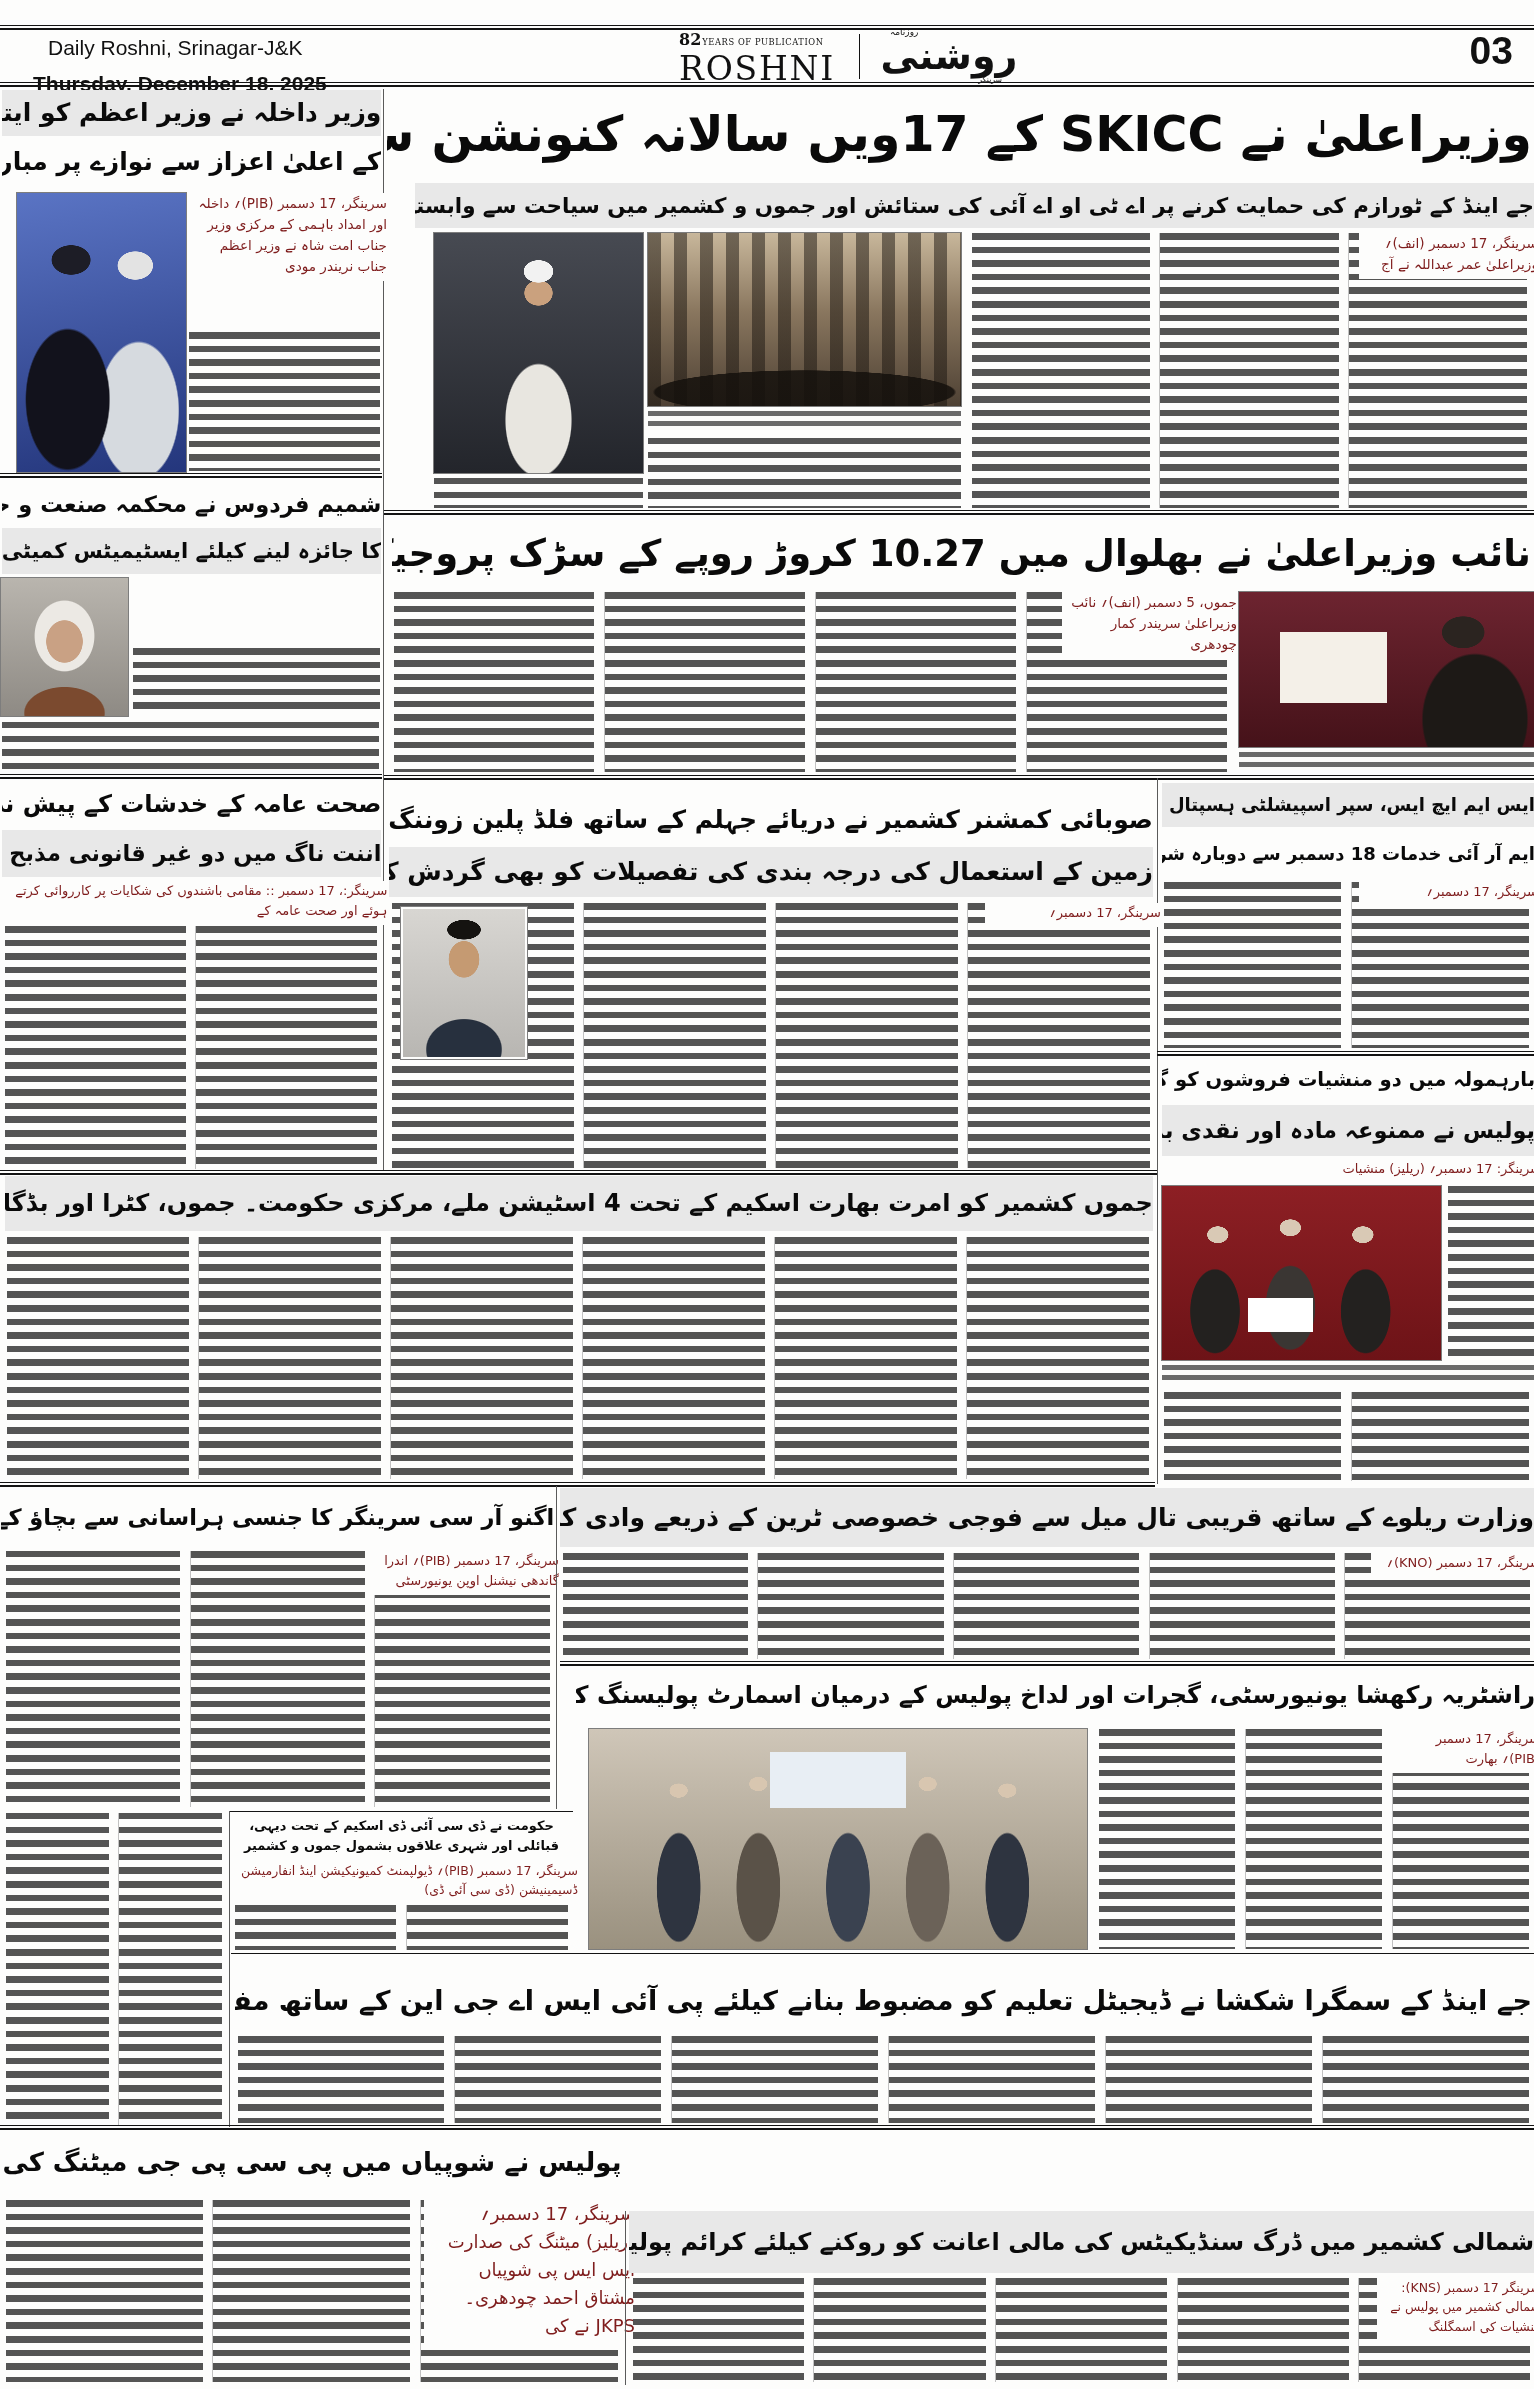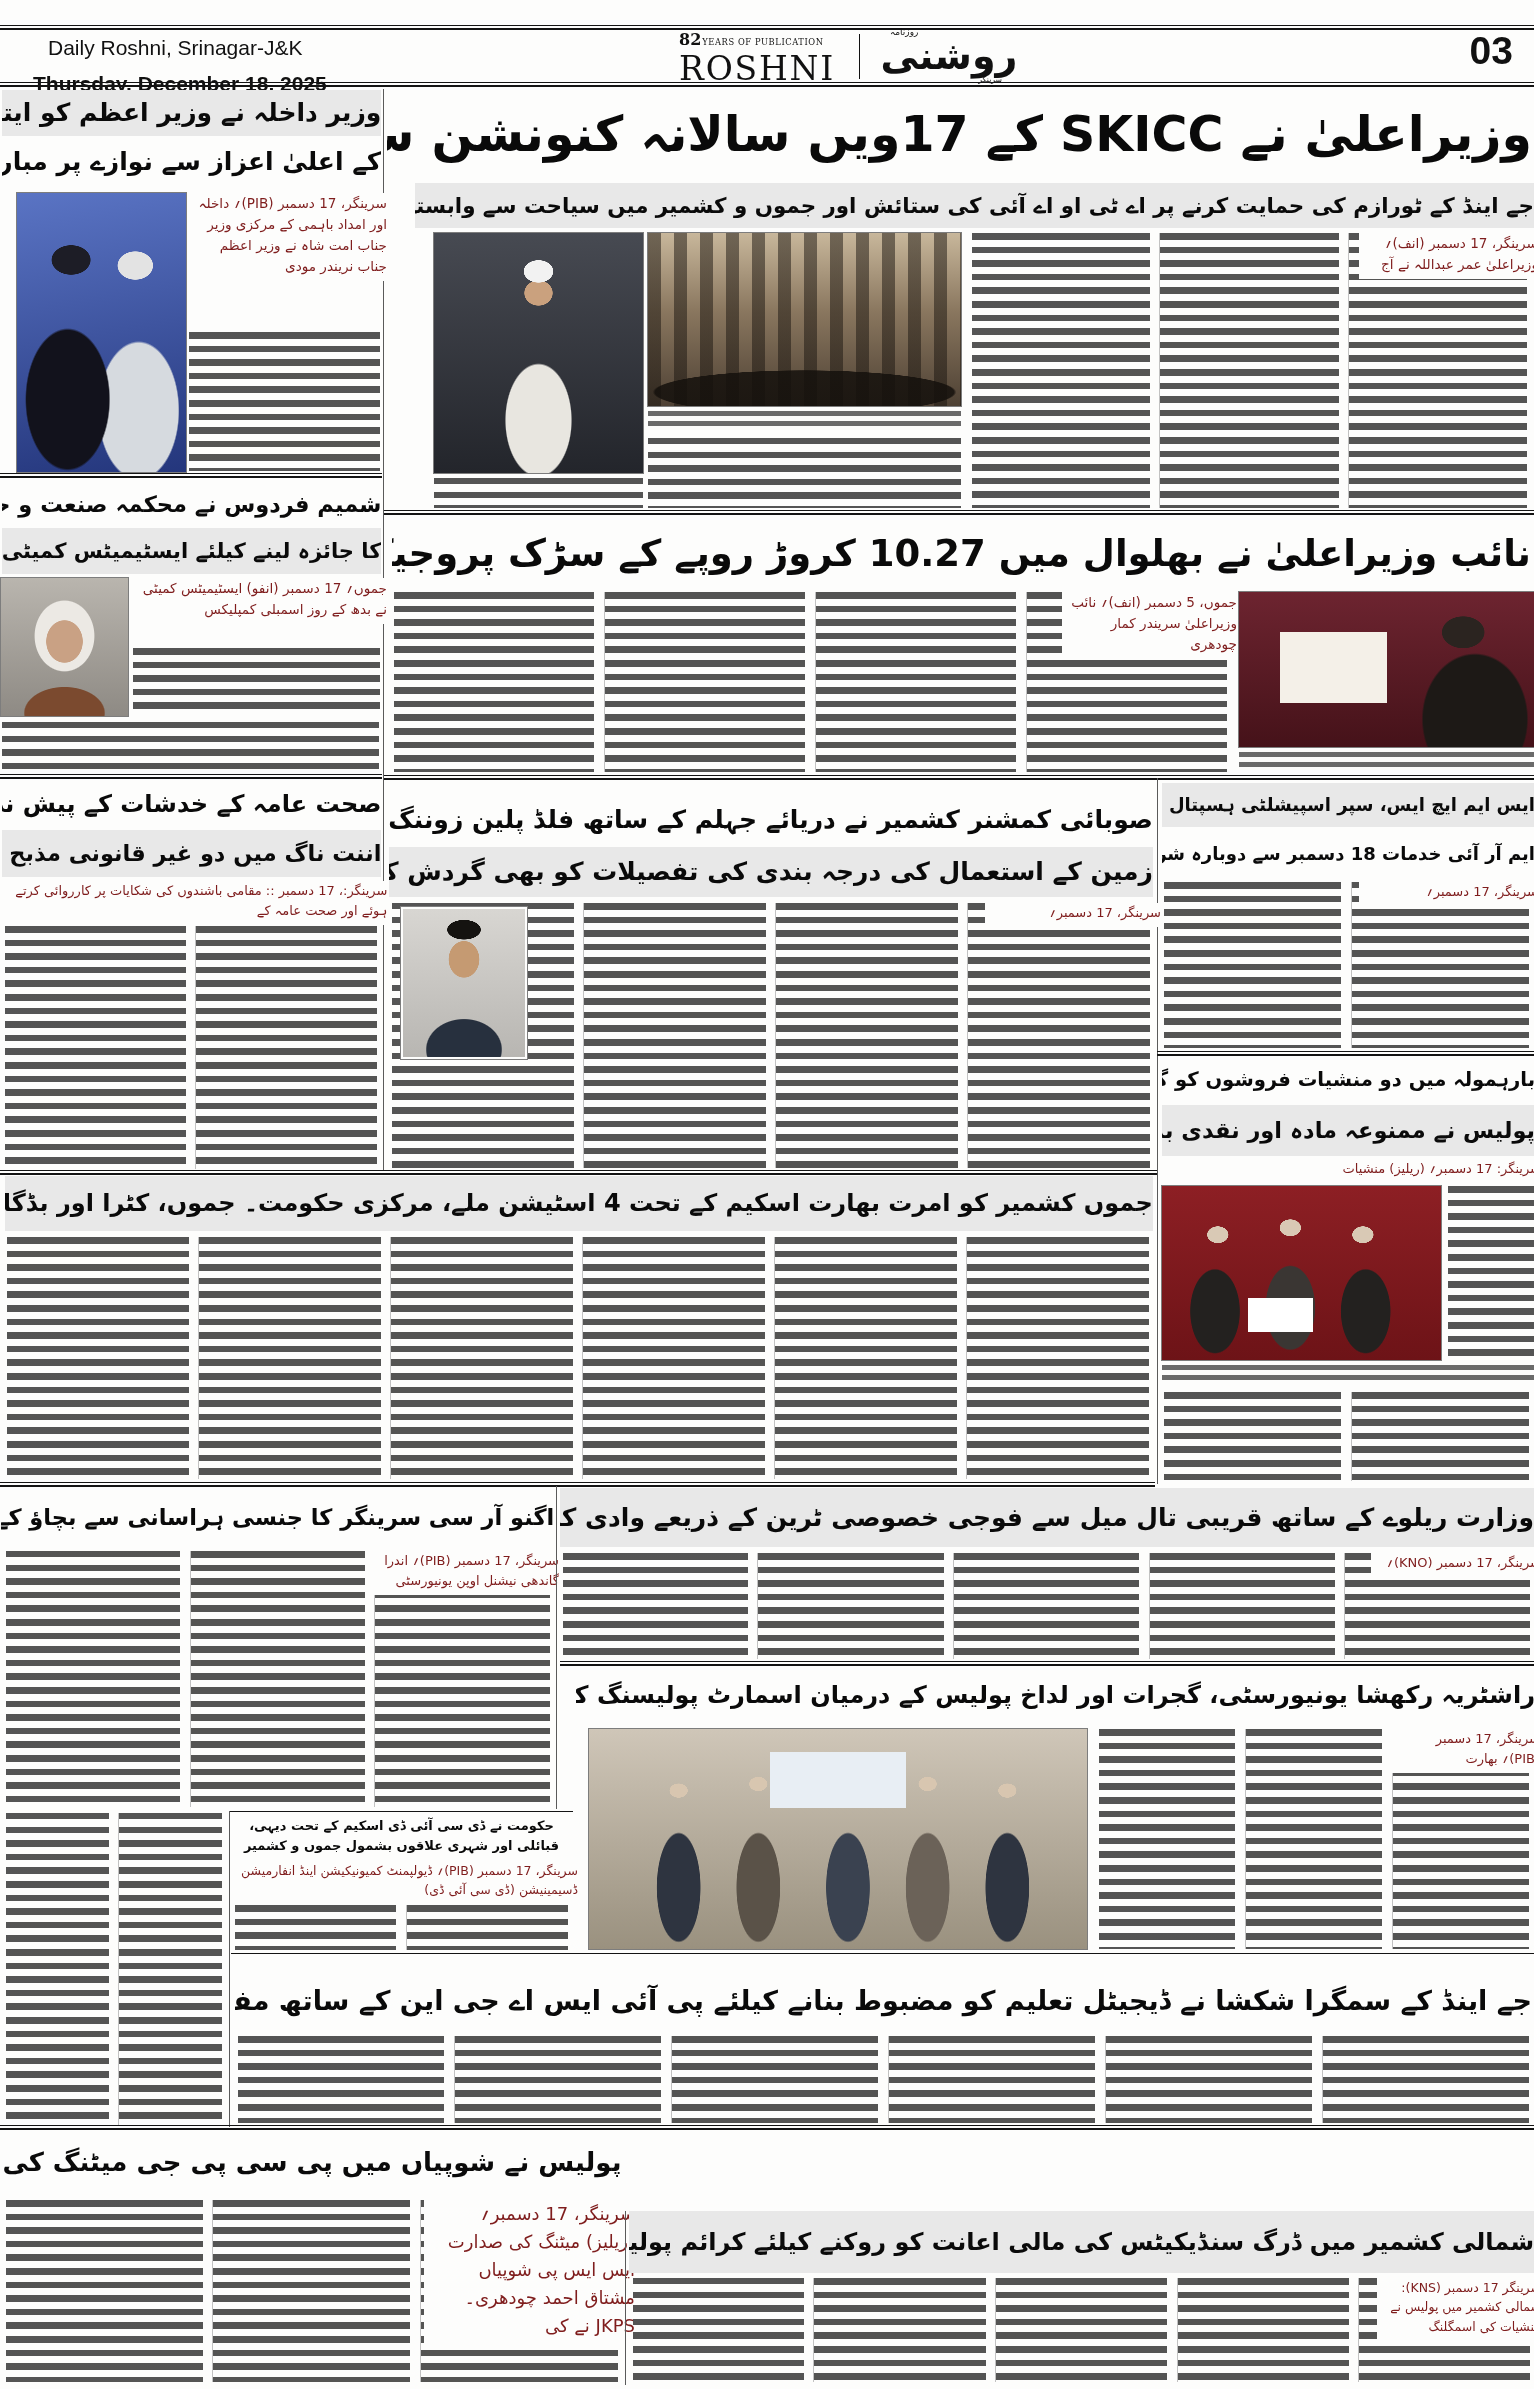--- a/index.html
+++ b/index.html
@@ -65,21 +65,20 @@
   <div class="abs g" style="left:189px;top:332px;width:191px;height:139px;"></div>
   <div class="hr2" style="left:0;width:382px;top:473px;"></div>
 
   <div class="h" style="left:2.4px;top:482px;width:379px;height:44px;font-size:22.5px;line-height:44px;">شمیم فردوس نے محکمہ صنعت و حرفت کے کام کاج</div>
   <div class="h graybg" style="left:2.4px;top:528px;width:379px;height:46px;font-size:21px;line-height:46px;">کا جائزہ لینے کیلئے ایسٹیمیٹس کمیٹی میٹنگ کی صدارت کی</div>
   <div class="ph" style="left:1.2px;top:578px;width:127px;height:138px;background:
        radial-gradient(31px 36px at 50% 46%, #c9a184 58%, transparent 60%),
        radial-gradient(49px 58px at 50% 42%, #ece9e4 60%, transparent 62%),
        radial-gradient(66px 43px at 50% 98%, #7b4a2f 60%, transparent 62%),
        linear-gradient(180deg,#b9b5ae,#8e8a84);"></div>
-  <div class="dl" style="left:133px;top:578px;width:248px;">جموں؍ 17 دسمبر (انفو) ایسٹیمیٹس کمیٹی نے بدھ کے روز اسمبلی کمپلیکس</div>
   <div class="abs g" style="left:133px;top:648px;width:247px;height:68px;"></div>
   <div class="abs g" style="left:2.4px;top:722px;width:377px;height:49px;"></div>
   <div class="hr2" style="left:0;width:382px;top:774px;"></div>
 
   <div class="h" style="left:2.4px;top:782px;width:379px;height:45px;font-size:24px;line-height:45px;">صحت عامہ کے خدشات کے پیش نظر حکام نے</div>
   <div class="h graybg" style="left:2.4px;top:830px;width:379px;height:47px;font-size:22.5px;line-height:47px;">اننت ناگ میں دو غیر قانونی مذبح خانوں کو سیل کر دیا</div>
   <div class="dl" style="left:2.4px;top:881px;width:379px;font-size:13px;">سرینگر:، 17 دسمبر :: مقامی باشندوں کی شکایات پر کارروائی کرتے ہوئے اور صحت عامہ کے</div>
   <div class="cols colrule" style="left:0;top:926px;width:382px;height:243px;">
     <div class="col"></div>
     <div class="col"></div>

